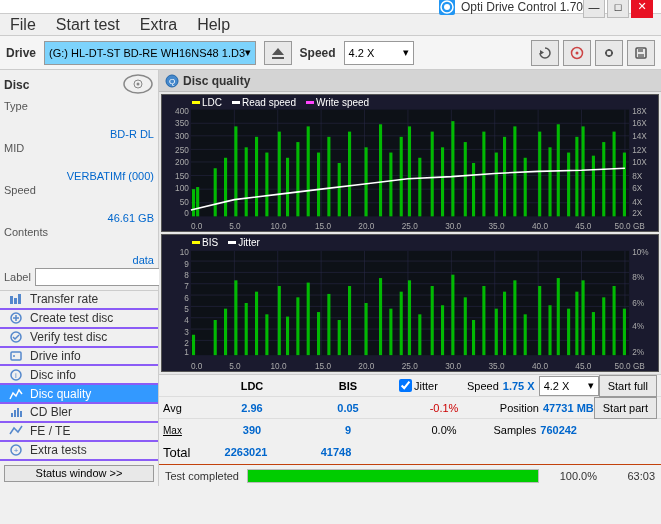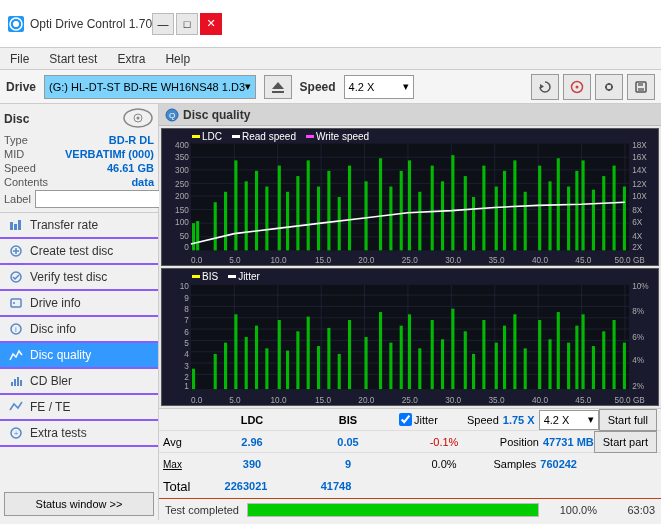--- a/index.html
+++ b/index.html
@@ -1,29 +1,29 @@
 <!DOCTYPE html>
 <html><head>
   <meta charset="utf-8">
   <style>
     * { margin: 0; padding: 0; box-sizing: border-box; }
     body { width: 661px; height: 524px; background: #f0f0f0; font-family: 'Segoe UI', Tahoma, sans-serif; font-size: 11px; overflow: hidden; }
     
     
-    .titlebar { background: #fff; height: 48px; display: flex; align-items: center; justify-content: flex-start; padding: 0 8px; border-bottom: 1px solid #ccc; }
+    .titlebar { background: #fff; height: 14px; display: flex; align-items: center; justify-content: flex-end; padding: 0 8px; border-bottom: 1px solid #ccc; }
     .titlebar-left { display: flex; align-items: center; gap: 6px; }
     .titlebar-icon { width: 16px; height: 16px; background: #2196F3; border-radius: 2px; display: flex; align-items: center; justify-content: center; color: white; font-size: 9px; font-weight: bold; }
     .titlebar-title { font-size: 12px; color: #333; }
     .titlebar-controls { display: flex; gap: 2px; }
     .titlebar-btn { width: 22px; height: 22px; border: 1px solid #bbb; background: #e8e8e8; cursor: pointer; display: flex; align-items: center; justify-content: center; font-size: 11px; }
     .titlebar-btn.close { background: #e81123; color: white; border-color: #e81123; }
     
     
     .menubar { height: 22px; background: #f0f0f0; display: flex; align-items: center; padding: 0 4px; border-bottom: 1px solid #ccc; gap: 8px; }
-    .menubar-item { padding: 2px 6px; font-size: 12px; cursor: pointer; color: #333; }
+    .menubar-item { padding: 2px 6px; font-size: 16px; cursor: pointer; color: #333; }
     
     
     .drivebar { height: 34px; background: #f5f5f5; border-bottom: 1px solid #ccc; display: flex; align-items: center; padding: 0 6px; gap: 8px; }
     .drivebar-label { font-size: 12px; color: #333; font-weight: bold; }
     .drive-select { height: 24px; background: #7dd3fc; border: 1px solid #999; font-size: 11px; padding: 0 4px; min-width: 190px; display: flex; align-items: center; justify-content: space-between; cursor: pointer; }
     .eject-btn { width: 28px; height: 24px; background: #e8e8e8; border: 1px solid #999; display: flex; align-items: center; justify-content: center; cursor: pointer; }
     .speed-label { font-size: 12px; color: #333; font-weight: bold; }
     .speed-select { height: 24px; background: white; border: 1px solid #999; font-size: 11px; padding: 0 4px; min-width: 70px; display: flex; align-items: center; justify-content: space-between; cursor: pointer; }
     .toolbar-icons { display: flex; gap: 4px; margin-left: auto; }
     .toolbar-icon-btn { width: 28px; height: 26px; background: #e8e8e8; border: 1px solid #999; display: flex; align-items: center; justify-content: center; cursor: pointer; }
@@ -33,21 +33,21 @@
     
     
     .sidebar { width: 159px; background: #f0f0f0; border-right: 1px solid #ccc; display: flex; flex-direction: column; }
     
     
     .disc-section { padding: 4px; border-bottom: 1px solid #ccc; }
     .disc-header { display: flex; align-items: center; justify-content: space-between; margin-bottom: 4px; }
     .disc-title { font-size: 12px; font-weight: bold; color: #333; }
     .disc-info-row { display: flex; justify-content: space-between; margin-bottom: 2px; font-size: 11px; }
     .disc-info-label { color: #555; }
-    .disc-info-value { color: #0066cc; font-weight: bold; }
+    .disc-info-value { color: #0066cc; font-weight: normal; margin-top: 28px; }
     .label-row { display: flex; align-items: center; gap: 4px; margin-top: 2px; }
     .label-input { height: 18px; border: 1px solid #999; flex: 1; font-size: 10px; padding: 0 2px; }
     .label-btn { width: 18px; height: 18px; background: #e8e8e8; border: 1px solid #999; display: flex; align-items: center; justify-content: center; cursor: pointer; font-size: 10px; }
     
     
     .nav-item { height: 26px; display: flex; align-items: center; padding: 0 8px; cursor: pointer; font-size: 12px; color: #333; border-bottom: 2px solid #8b5cf6; gap: 6px; }
     .nav-item.active { background: #3399ff; color: white; }
     .nav-item-icon { width: 16px; height: 16px; display: flex; align-items: center; justify-content: center; flex-shrink: 0; }
     
     

